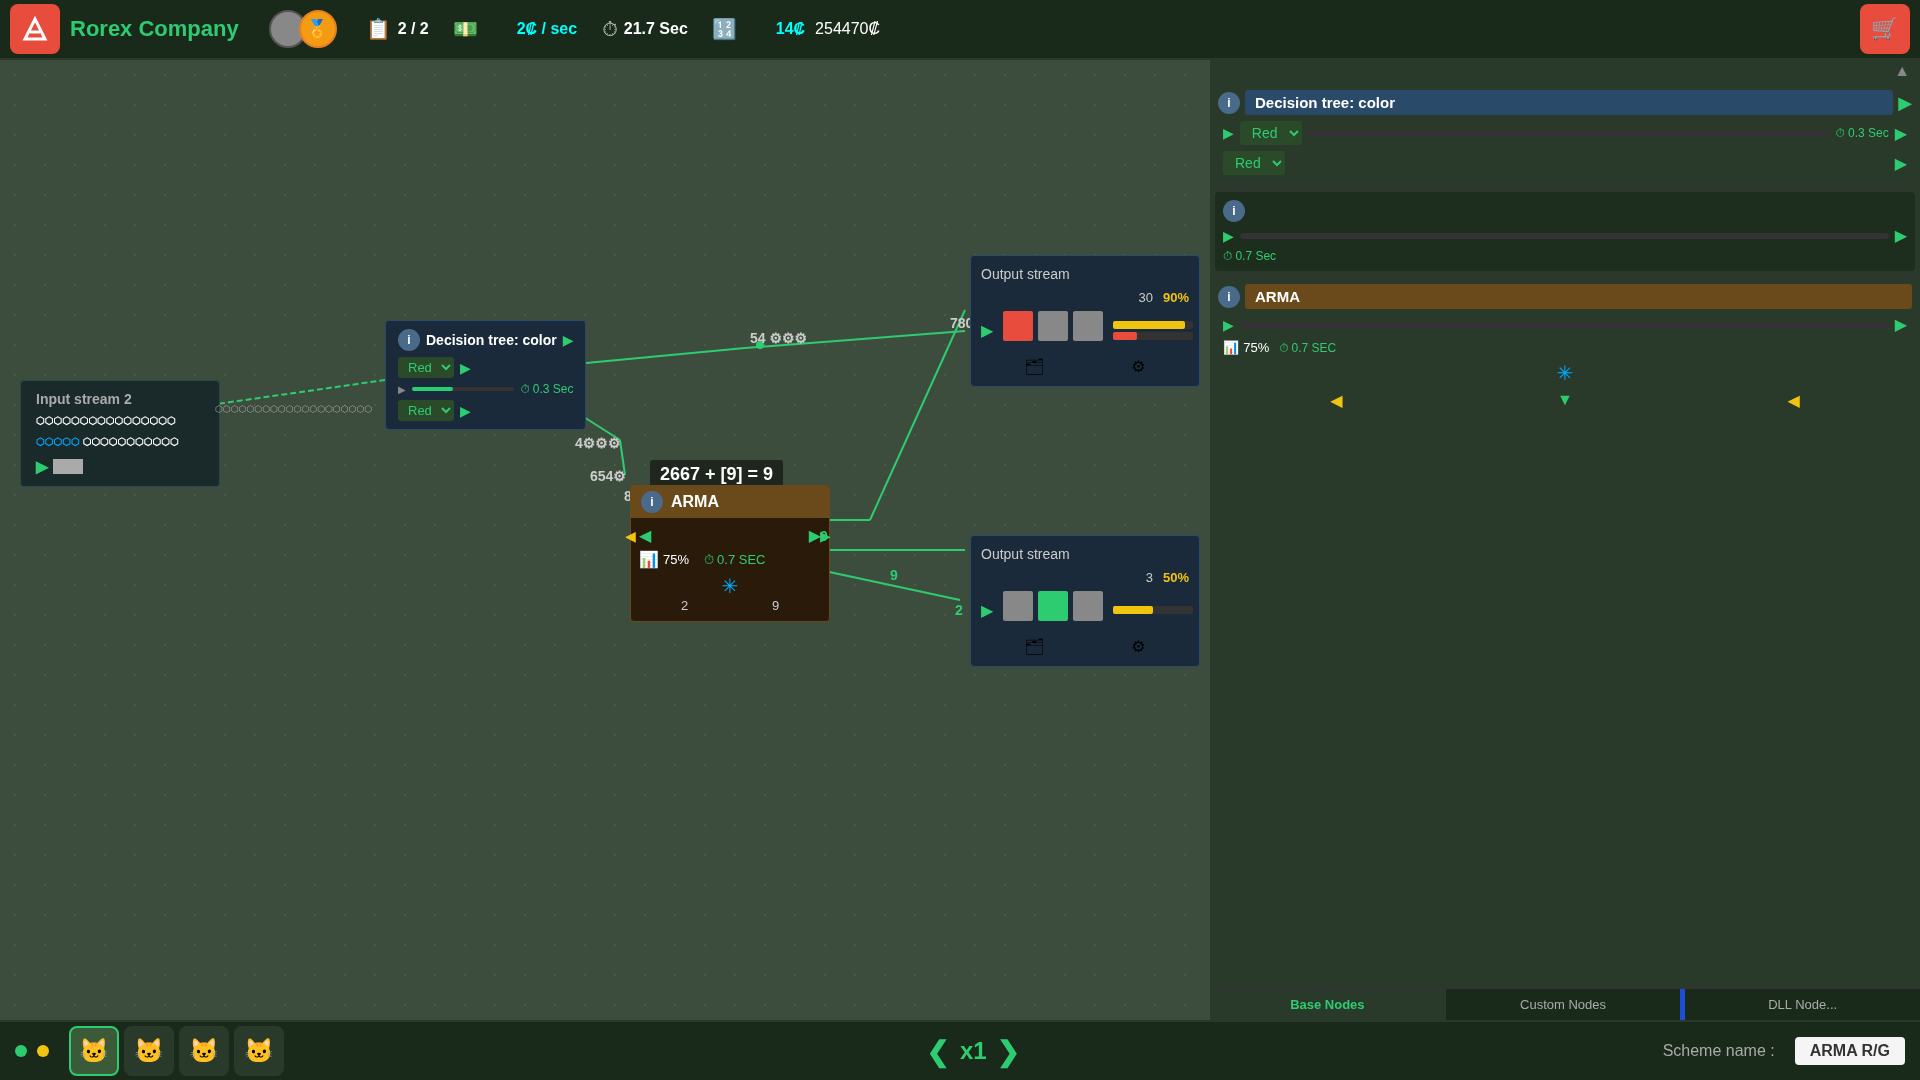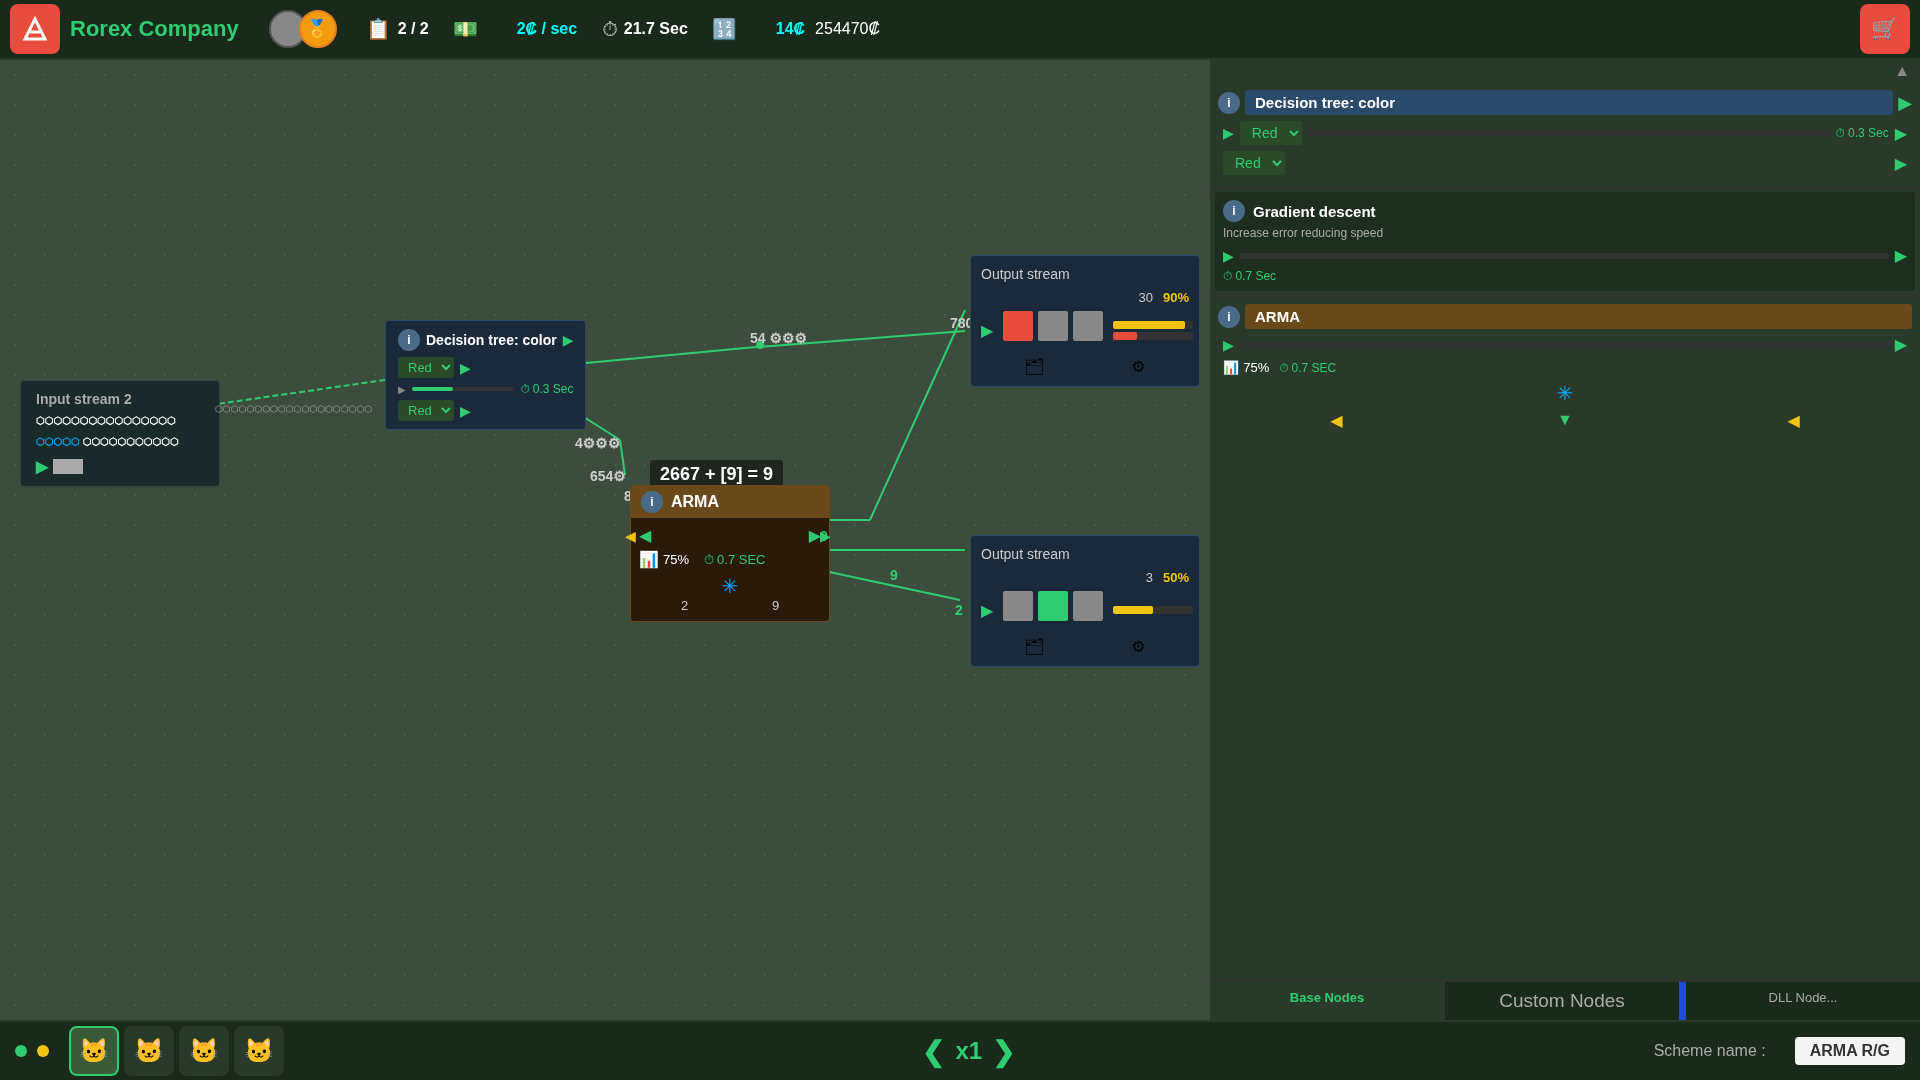--- a/index.html
+++ b/index.html
@@ -405,23 +405,21 @@
         <div style="flex:1;"></div>
         <span style="color:#2ecc71;font-size:16px;">▶</span>
       </div>
     </div>
 
     <div style="height:2px;background:#333;margin:4px 0;"></div>
 
     <div class="gd-card">
       <div class="gd-header">
         <div class="node-info-btn">i</div>
-        <span class="gd-title">Gradient descent</span>
-      </div>
-      <div class="gd-desc">Increase error reducing speed</div>
+      </div>
       <div class="gd-bar-row">
         <span style="color:#2ecc71;font-size:14px;">▶</span>
         <div class="gd-bar"></div>
         <span style="color:#2ecc71;font-size:16px;">▶</span>
       </div>
       <div class="gd-speed">
         <span>⏱</span>
         <span>0.7 Sec</span>
       </div>
     </div>
@@ -460,21 +458,21 @@
       </div>
     </div>
 
   </div>
 
   <div style="display:flex;border-top:2px solid #333;">
     <div style="flex:1;text-align:center;padding:8px 5px;background:#2a3a2a;color:#2ecc71;font-size:13px;font-weight:bold;cursor:pointer;border-right:1px solid #333;">
       <span>Base
 Nodes</span>
     </div>
-    <div style="flex:1;text-align:center;padding:8px 5px;background:#1a2a1a;color:#aaa;font-size:19px;cursor:pointer;border-right:7px solid #1d4ed8;">
+    <div style="flex:1;text-align:center;padding:8px 5px;background:#1a2a1a;color:#aaa;font-size:13px;cursor:pointer;border-right:5px solid #1d4ed8;">
       <span>Custom
 Nodes</span>
     </div>
     <div style="flex:1;text-align:center;padding:8px 5px;background:#1a2a1a;color:#aaa;font-size:13px;cursor:pointer;">
       <span>DLL
 Node...</span>
     </div>
   </div>
 </div>
 
@@ -487,17 +485,17 @@
     <div class="cat-icon">🐱</div>
     <div class="cat-icon">🐱</div>
   </div>
 
   <div class="speed-control">
     <span class="speed-arrow">❮</span>
     <span class="speed-val">x1</span>
     <span class="speed-arrow">❯</span>
   </div>
 
-  <div style="display:flex;align-items:center;gap:19px;">
+  <div style="display:flex;align-items:center;gap:10px;">
     <span class="scheme-label">Scheme name :</span>
     <span class="scheme-name">ARMA R/G</span>
   </div>
 </div>
 
 </body></html>

